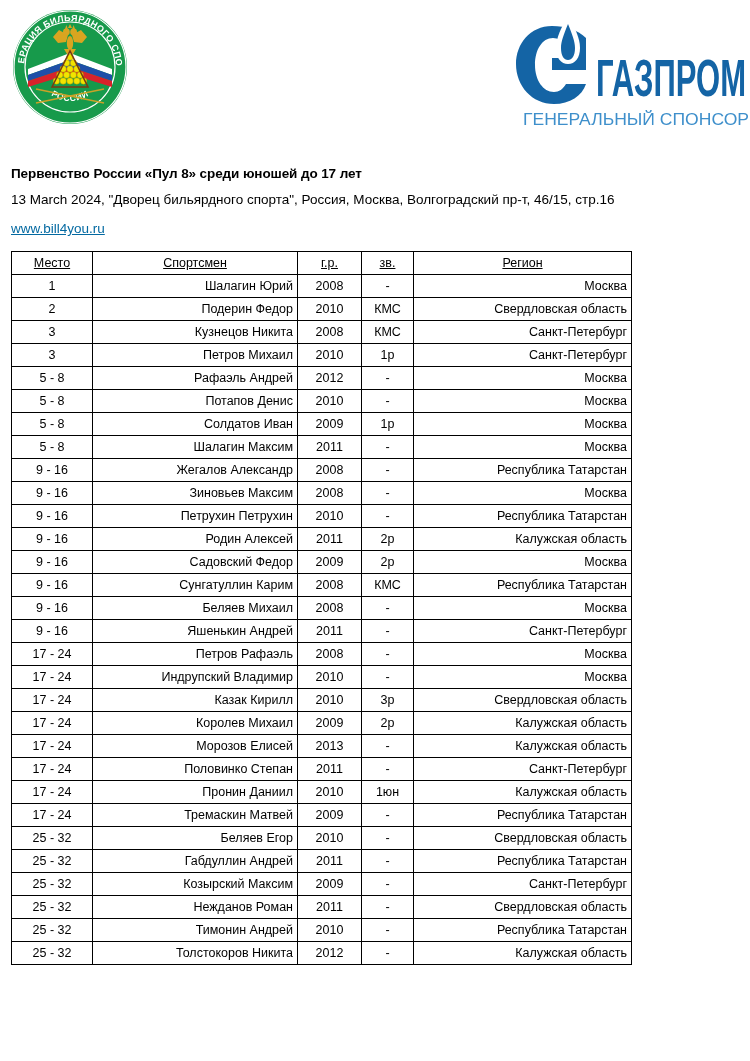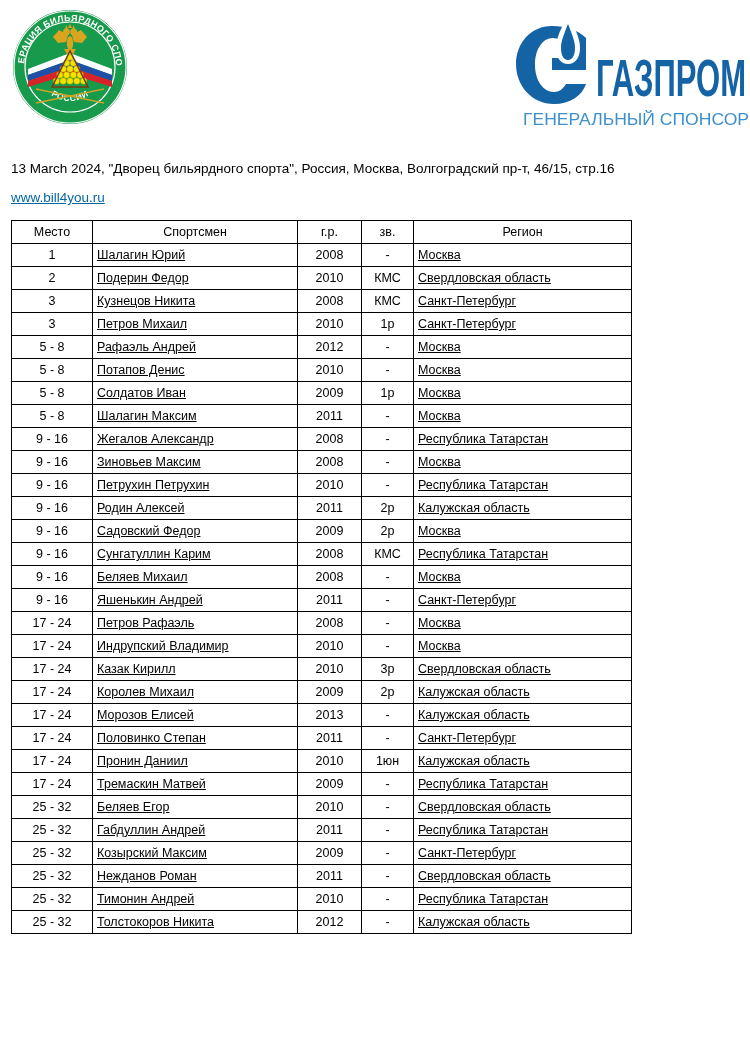--- a/index.html
+++ b/index.html
@@ -83,29 +83,30 @@
   table.results td {
     border: 1px solid #000000;
     height: 22px;
     line-height: 14px;
     padding: 0 4px;
     white-space: nowrap;
     overflow: hidden;
   }
   table.results th {
     font-weight: normal;
+    text-decoration: underline;
   }
   col.c-place   { width: 81px; }
   col.c-athlete { width: 205px; }
   col.c-year    { width: 64px; }
   col.c-rank    { width: 52px; }
   col.c-region  { width: 218px; }
 
   td.place, td.year, td.rank { text-align: center; }
-  td.athlete, td.region { text-align: left; padding-left: 6px; text-decoration: underline; }
+  td.athlete, td.region { text-align: right; padding-left: 6px; }
   th.athlete, th.region { text-align: center; }
 </style>
 </head>
 <body>
 
 <div class="header">
 
   <div class="fbs-emblem">
     <svg width="120" height="120" viewBox="0 0 120 120">
       <defs>
@@ -174,20 +175,21 @@
         <path d="M 60,12 C 56,22 53,29 53,36 C 53,44 56,48 60,48 C 64,48 67,44 67,36 C 67,29 64,22 60,12 Z" fill="#1464a5"></path>
       </g>
       <text x="88" y="84" font-family="'Liberation Sans',sans-serif" font-size="52" font-weight="bold" fill="#1464a5" textLength="150" lengthAdjust="spacingAndGlyphs">ГАЗПРОМ</text>
       <text x="241" y="113" font-family="'Liberation Sans',sans-serif" font-size="16.5" fill="#3e8fcb" text-anchor="end" textLength="226" lengthAdjust="spacingAndGlyphs">ГЕНЕРАЛЬНЫЙ СПОНСОР</text>
     </svg>
   </div>
 
 </div>
 
 <div class="doc-body">
+  <div class="event-title">Первенство России «Пул 8» среди юношей до 17 лет</div>
   <div class="venue-line">13 March 2024, "Дворец бильярдного спорта", Россия, Москва, Волгоградский пр-т,  46/15,  стр.16</div>
   <a class="site-link" href="#">www.bill4you.ru</a>
 </div>
 
 <div class="results-wrap">
   <table class="results">
     <colgroup>
       <col class="c-place">
         <col class="c-athlete">
         <col class="c-year">

